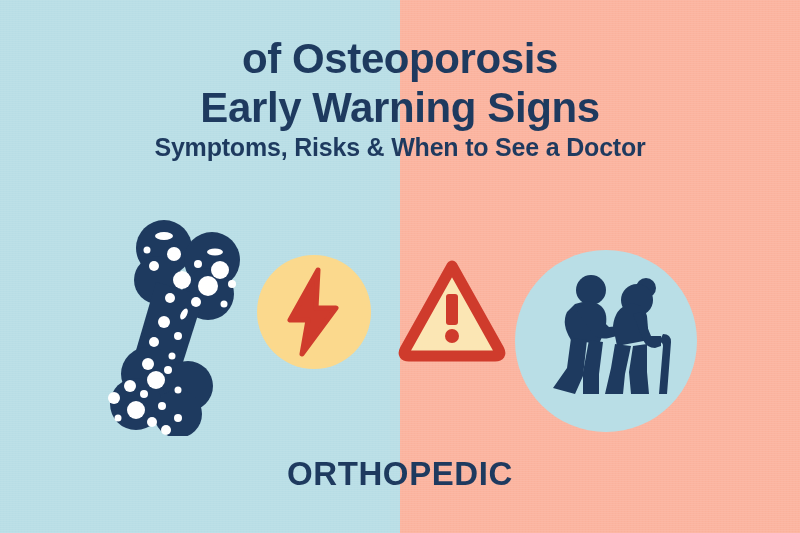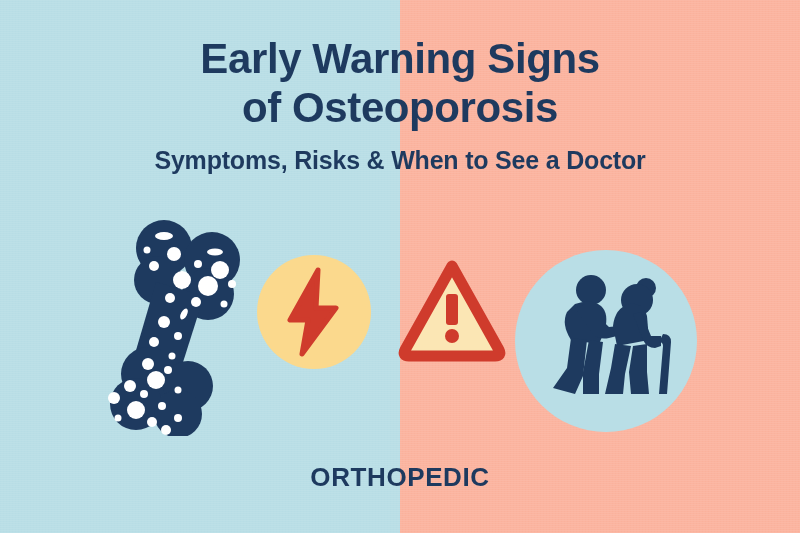--- a/index.html
+++ b/index.html
@@ -49,21 +49,20 @@
   .title-line {
     display: block;
     color: #1e3a5f;
     font-weight: 700;
     font-size: 42px;
     line-height: 49px;
     letter-spacing: -0.4px;
   }
   .subtitle {
     display: block;
-    margin-top: 13px;
     color: #1e3a5f;
     font-weight: 700;
     font-size: 25px;
     line-height: 30px;
     letter-spacing: -0.2px;
   }
 
   
   .icon-strip {
     position: absolute;
@@ -91,37 +90,37 @@
     display: flex;
     z-index: 5;
   }
   .label-cell {
     flex: 1 1 50%;
     text-align: center;
   }
   .label-text {
     color: #1e3a5f;
     font-weight: 700;
-    font-size: 26px;
+    font-size: 33px;
     letter-spacing: 0.6px;
     text-transform: uppercase;
   }
 </style>
 </head>
 <body>
 
 <div id="poster">
 
   <div class="bg-half bg-left"></div>
   <div class="bg-half bg-right"></div>
   <div class="grain"></div>
 
   <div class="headline">
+    <span class="title-line">of Osteoporosis</span>
     <span class="title-line">Early Warning Signs</span>
-    <span class="title-line">of Osteoporosis</span>
     <span class="subtitle">Symptoms, Risks &amp; When to See a Doctor</span>
   </div>
 
   <div class="icon-strip">
 
     <div class="icon-slot slot-bone">
       <svg viewBox="0 0 170 218" xmlns="http://www.w3.org/2000/svg" aria-hidden="true">
         <g fill="#1e3a5f">
 
           <circle cx="72" cy="30" r="28"></circle>

